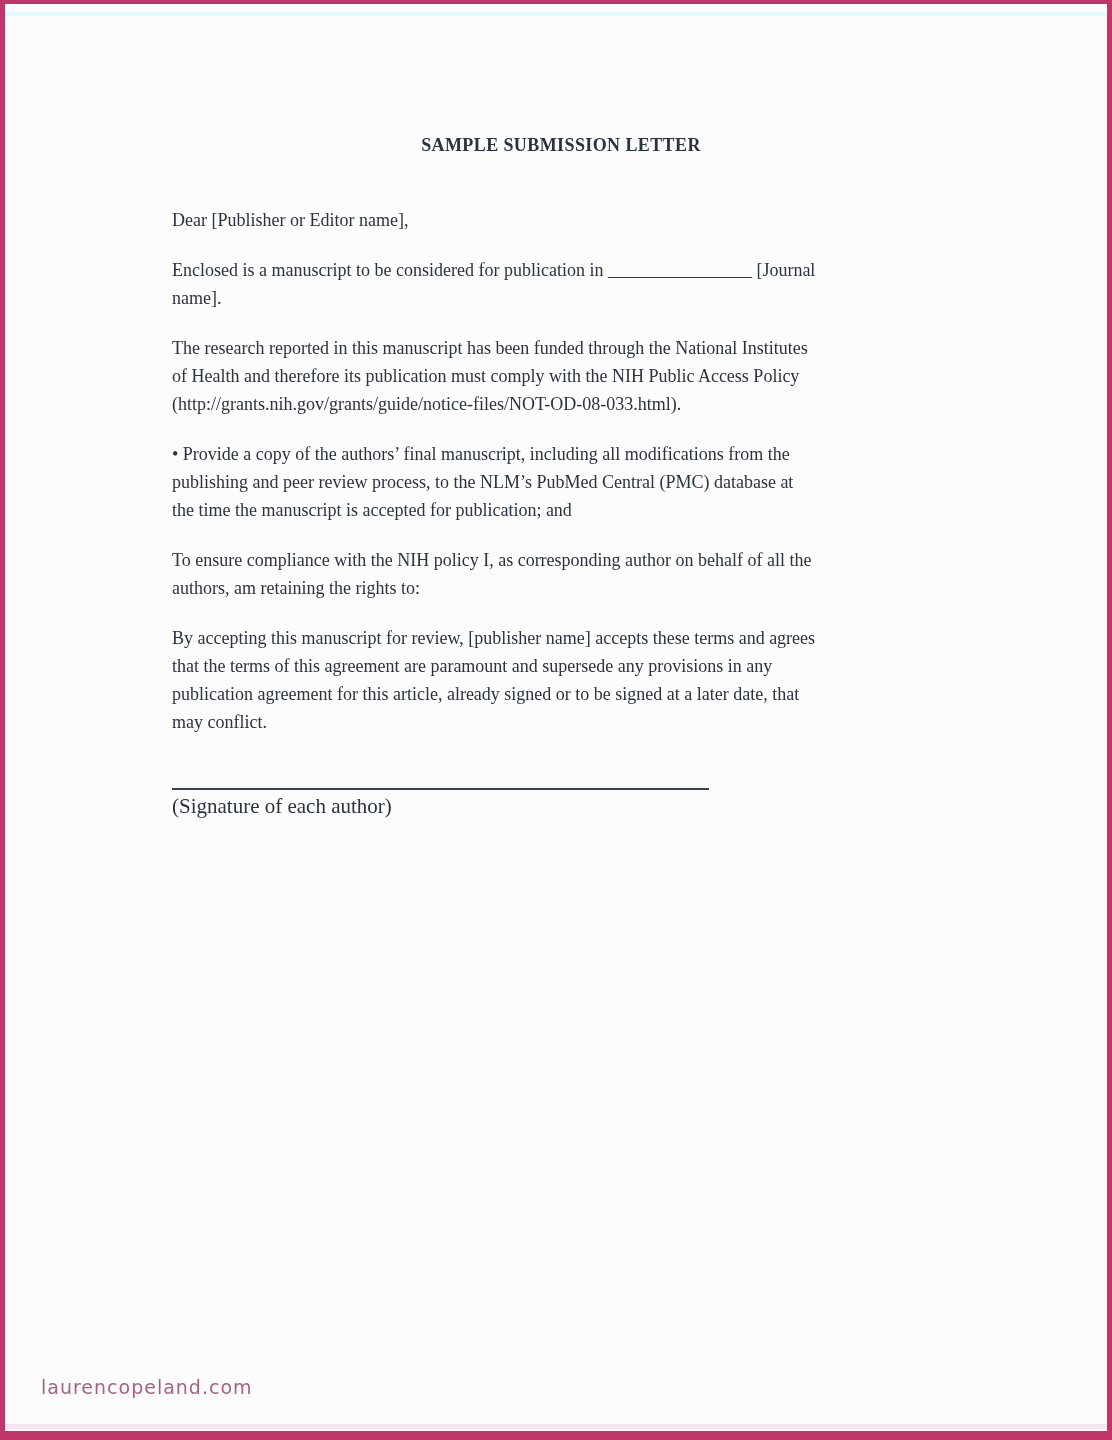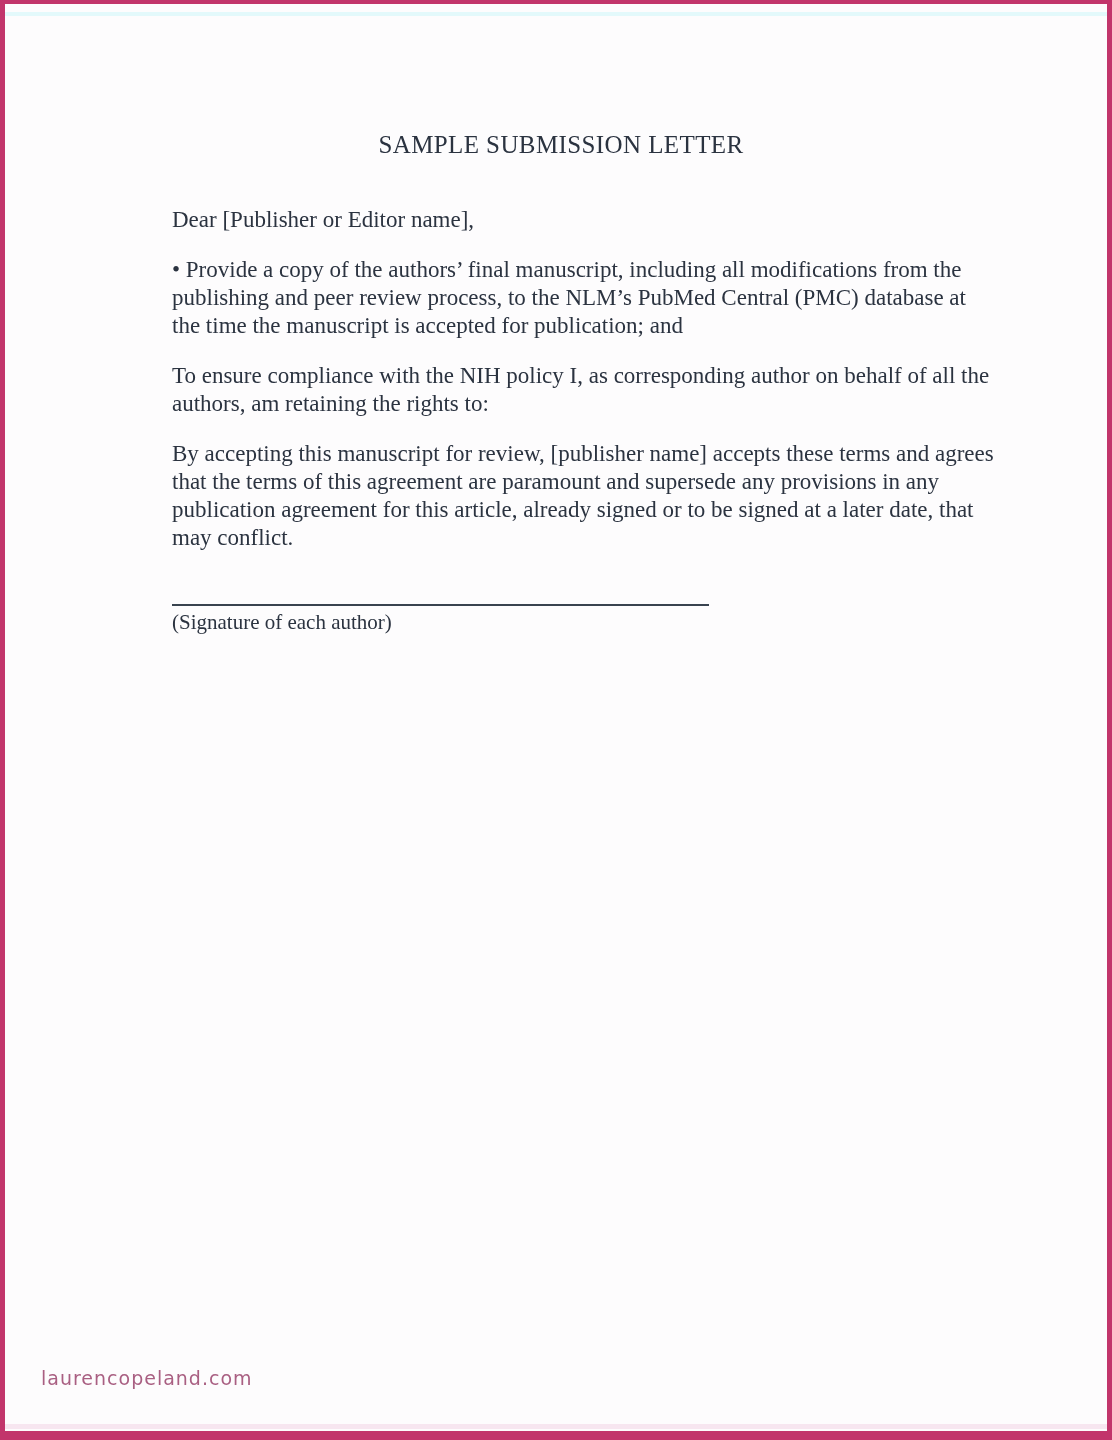--- a/index.html
+++ b/index.html
@@ -34,64 +34,69 @@
     background: rgba(240, 205, 225, 0.45);
     pointer-events: none;
   }
   .content {
     padding: 126px 0 0 167px;
   }
   .title {
     width: 778px;
     margin: 0 0 46px 0;
     text-align: center;
-    font-size: 25px;
-    font-weight: normal;
+    font-size: 18px;
+    font-weight: bold;
     letter-spacing: 0.4px;
     line-height: 30px;
   }
   .para {
     margin: 0 0 22px 0;
-    font-size: 23px;
+    font-size: 18px;
     line-height: 28px;
     white-space: pre-line;
     max-width: 860px;
   }
   .signature-line {
     width: 537px;
     height: 0;
     border-bottom: 2px solid #39434f;
     margin-top: 52px;
   }
   .signature-label {
     margin: 2px 0 0 0;
     font-size: 21px;
     line-height: 28px;
   }
   .watermark {
     position: absolute;
     left: 36px;
-    bottom: 42px;
+    bottom: 33px;
     font-family: "DejaVu Sans", sans-serif;
     font-size: 19px;
     letter-spacing: 1px;
     color: var(--watermark-color, #a04f75);
     opacity: 0.9;
   }
 </style>
 </head>
 <body>
 
 <div class="page">
   <div class="scan-artifact-top"></div>
 
   <div class="content">
     <h1 class="title">SAMPLE SUBMISSION LETTER</h1>
 
     <p class="para">Dear [Publisher or Editor name],</p>
+    <p class="para">Enclosed is a manuscript to be considered for publication in ________________ [Journal
+name].</p>
+    <p class="para">The research reported in this manuscript has been funded through the National Institutes
+of Health and therefore its publication must comply with the NIH Public Access Policy
+(http://grants.nih.gov/grants/guide/notice-files/NOT-OD-08-033.html).</p>
     <p class="para">• Provide a copy of the authors’ final manuscript, including all modifications from the
 publishing and peer review process, to the NLM’s PubMed Central (PMC) database at
 the time the manuscript is accepted for publication; and</p>
     <p class="para">To ensure compliance with the NIH policy I, as corresponding author on behalf of all the
 authors, am retaining the rights to:</p>
     <p class="para">By accepting this manuscript for review, [publisher name] accepts these terms and agrees
 that the terms of this agreement are paramount and supersede any provisions in any
 publication agreement for this article, already signed or to be signed at a later date, that
 may conflict.</p>
 

